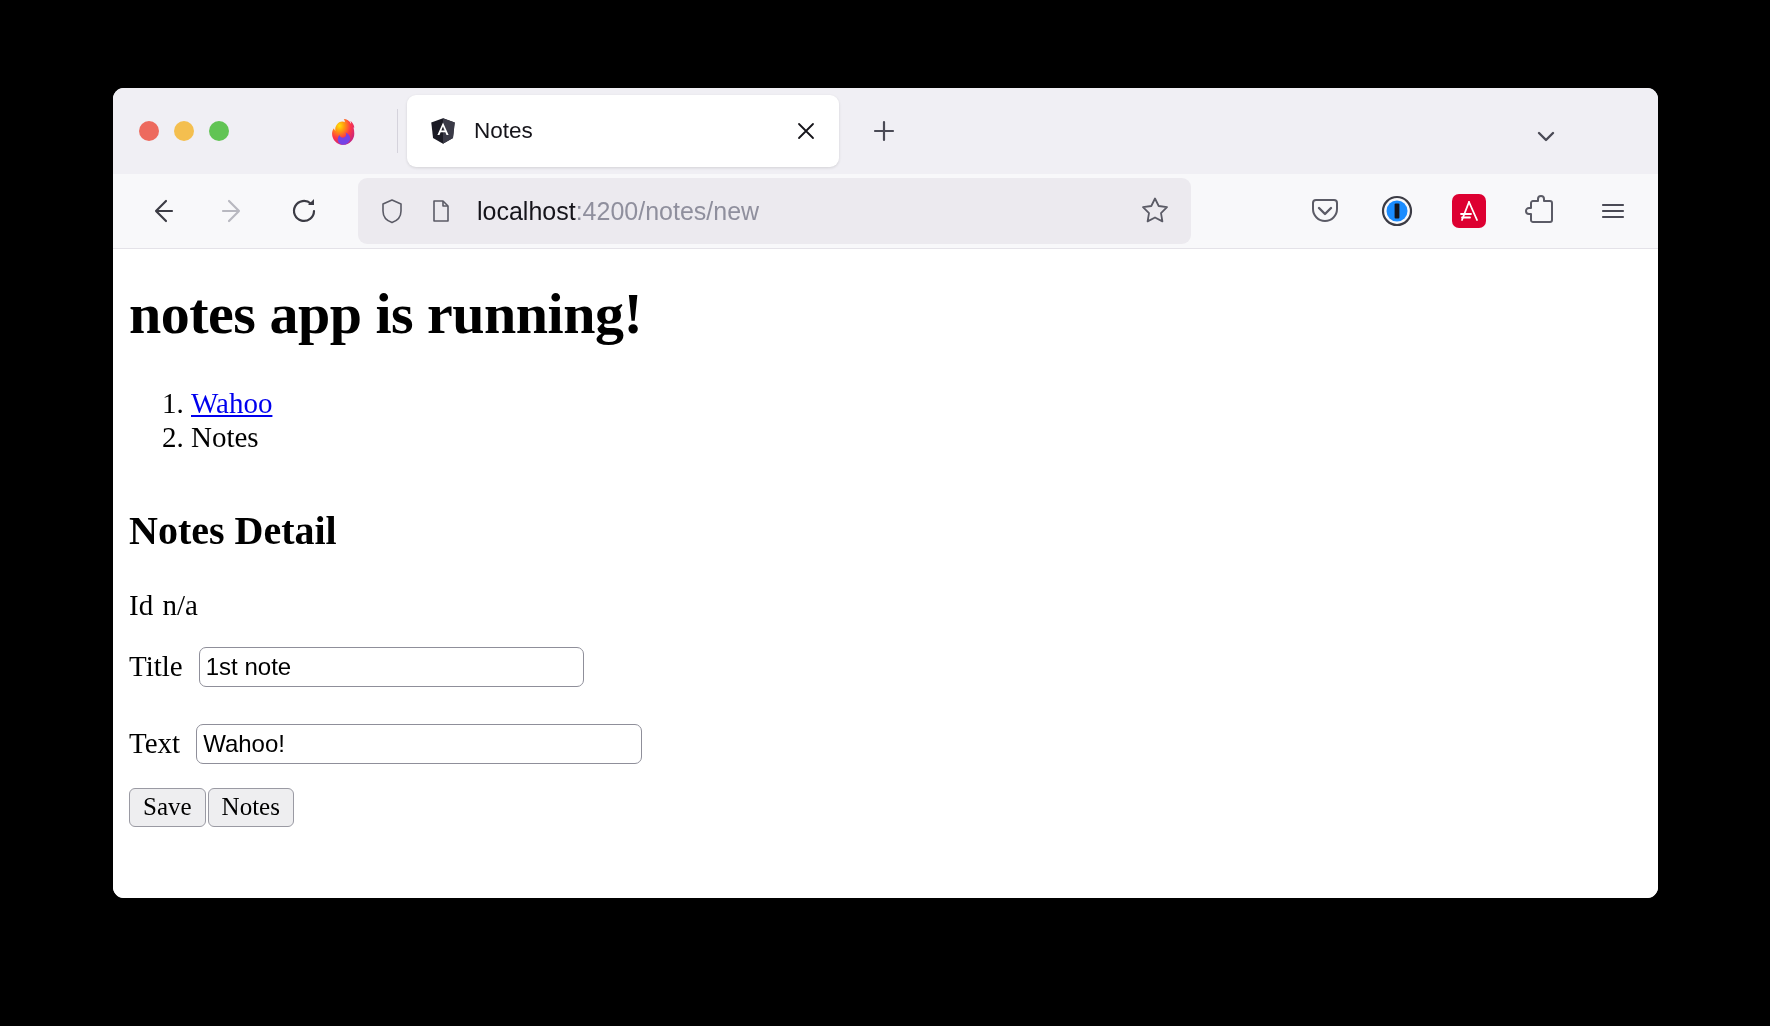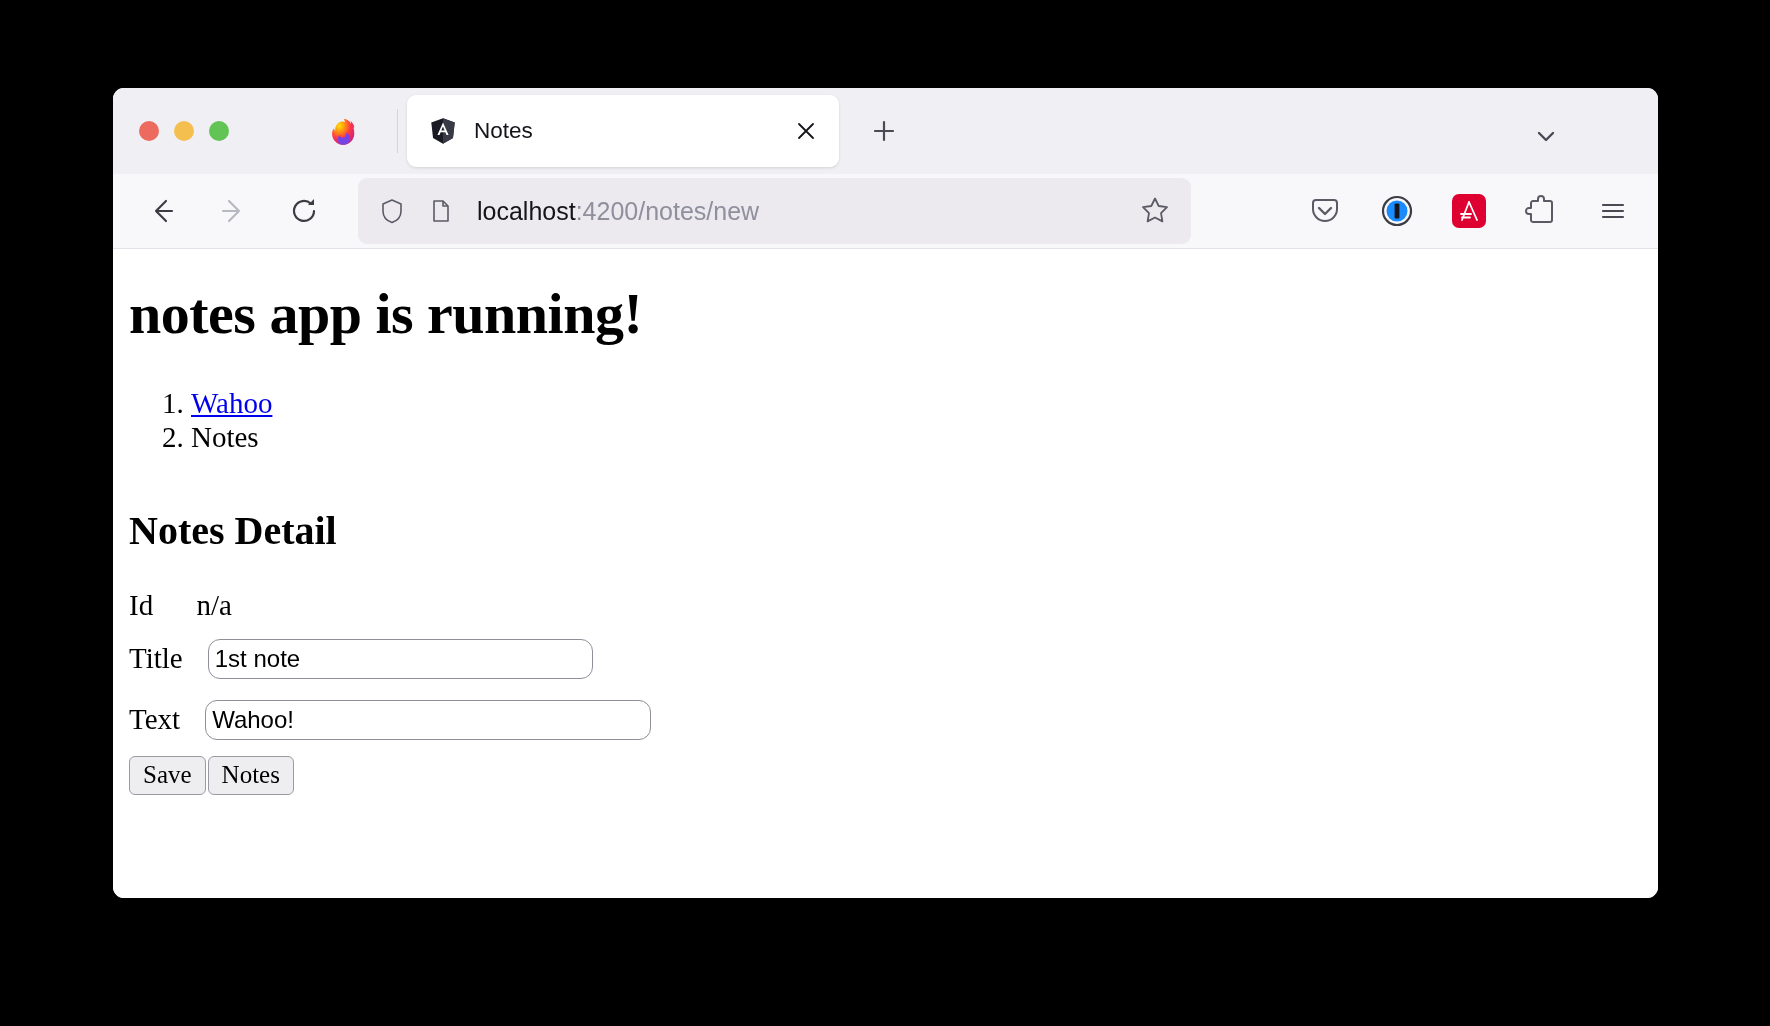--- a/index.html
+++ b/index.html
@@ -187,36 +187,35 @@
   .page-h2 {
     font-size: 40px;
     font-weight: bold;
     margin: 52px 0 0 0;
   }
   .form-line {
     font-size: 29px;
     display: flex;
     align-items: center;
     line-height: 1.0;
-    gap: 17px;
   }
   .line-id { margin-top: 37px; }
   .line-title { margin-top: 11px; }
   .line-text { margin-top: 5px; }
   .field-label { white-space: nowrap; }
   .text-input {
     font-family: "Liberation Sans", sans-serif;
     font-size: 24px;
     color: #000000;
     background: #ffffff;
     border: 1.5px solid #8f8f9a;
-    border-radius: 12px;
+    border-radius: 7px;
     height: 40px;
     padding: 0 6px;
-    margin: 8px;
+    margin: 16px;
     outline: none;
   }
   .input-title { width: 385px; }
   .input-text  { width: 446px; }
 
   .button-row {
     margin-top: 8px;
     display: flex;
     align-items: center;
     gap: 2px;

